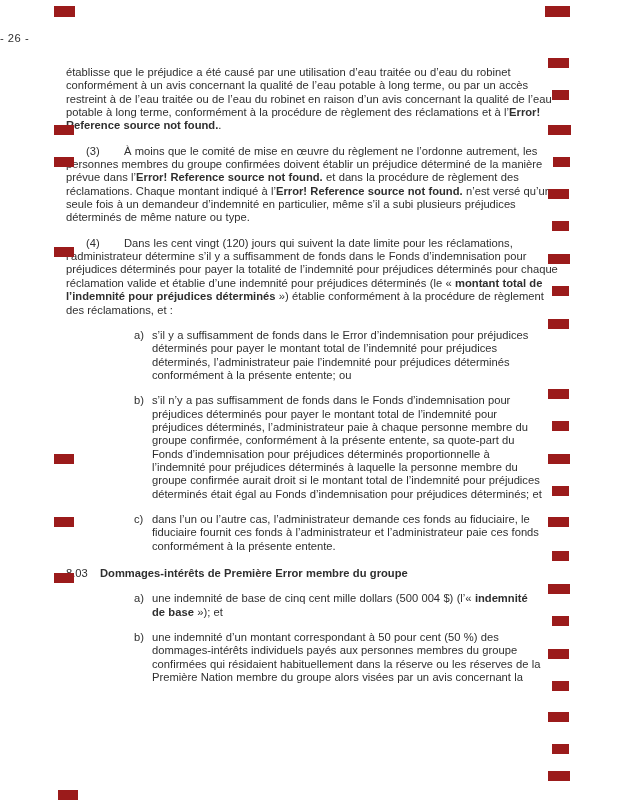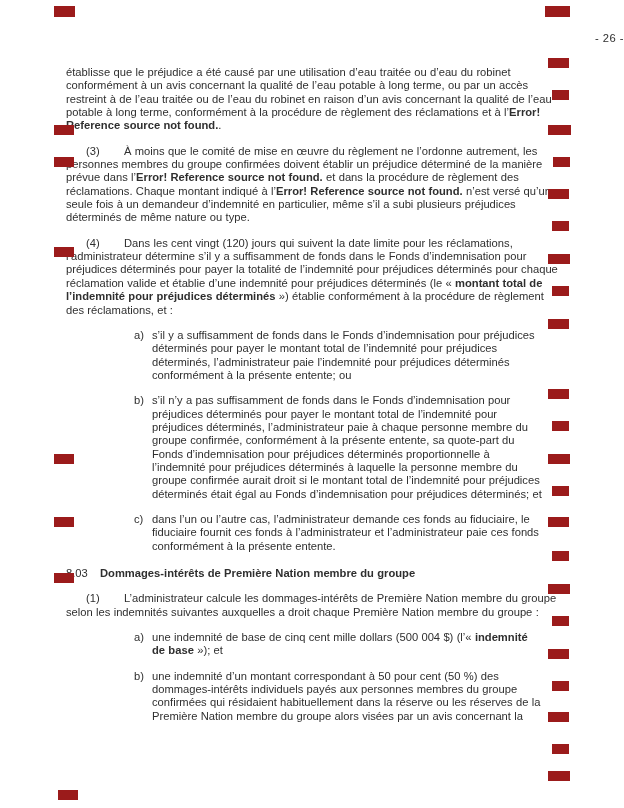--- a/index.html
+++ b/index.html
@@ -10,21 +10,21 @@
     position: relative;
     overflow: hidden;
   }
   .page {
     position: absolute; inset: 0;
     background: #ffffff;
   }
   .page-number {
     position: absolute;
     top: 32px; left: 0; right: 0;
-    text-align: right;
+    text-align: left;
     font-size: 11.2px;
     letter-spacing: 0.5px;
   }
   .doc-body {
     position: absolute;
     left: 66px; top: 66px;
     width: 492px;
     font-size: 11.2px;
     line-height: 13.35px;
     text-align: left;
@@ -58,25 +58,24 @@
 </style>
 </head>
 <body style="color: rgb(47, 47, 47); background: rgb(255, 255, 255);">
 
 <div class="page">
   <div class="page-number">- 26 -</div>
   <div class="doc-body">
       <div class="block paragraph"><span>établisse que le préjudice a été causé par une utilisation d’eau traitée ou d’eau du robinet conformément à un avis concernant la qualité de l’eau potable à long terme, ou par un accès restreint à de l’eau traitée ou de l’eau du robinet en raison d’un avis concernant la qualité de l’eau potable à long terme, conformément à la procédure de règlement des réclamations et à l’</span><b>Error! Reference source not found.</b><span>.</span></div>
       <div class="block paragraph"><span class="pnum">(3)</span><span>À moins que le comité de mise en œuvre du règlement ne l’ordonne autrement, les personnes membres du groupe confirmées doivent établir un préjudice déterminé de la manière prévue dans l’</span><b>Error! Reference source not found.</b><span> et dans la procédure de règlement des réclamations. Chaque montant indiqué à l’</span><b>Error! Reference source not found.</b><span> n’est versé qu’une seule fois à un demandeur d’indemnité en particulier, même s’il a subi plusieurs préjudices déterminés de même nature ou type.</span></div>
       <div class="block paragraph"><span class="pnum">(4)</span><span>Dans les cent vingt (120) jours qui suivent la date limite pour les réclamations, l’administrateur détermine s’il y a suffisamment de fonds dans le Fonds d’indemnisation pour préjudices déterminés pour payer la totalité de l’indemnité pour préjudices déterminés pour chaque réclamation valide et établie d’une indemnité pour préjudices déterminés (le « </span><b>montant total de l’indemnité pour préjudices déterminés</b><span> ») établie conformément à la procédure de règlement des réclamations, et :</span></div>
-      <div class="block list-item"><span class="lmarker">a)</span><span>s’il y a suffisamment de fonds dans le Fonds d’indemnisation pour préjudices déterminés pour payer le montant total de l’indemnité pour préjudices déterminés, l’administrateur paie l’indemnité pour préjudices déterminés conformément à la présente entente; ou</span></div>
+      <div class="block list-item"><span class="lmarker">a)</span><span>s’il y a suffisamment de fonds dans le Error d’indemnisation pour préjudices déterminés pour payer le montant total de l’indemnité pour préjudices déterminés, l’administrateur paie l’indemnité pour préjudices déterminés conformément à la présente entente; ou</span></div>
       <div class="block list-item"><span class="lmarker">b)</span><span>s’il n’y a pas suffisamment de fonds dans le Fonds d’indemnisation pour préjudices déterminés pour payer le montant total de l’indemnité pour préjudices déterminés, l’administrateur paie à chaque personne membre du groupe confirmée, conformément à la présente entente, sa quote-part du Fonds d’indemnisation pour préjudices déterminés proportionnelle à l’indemnité pour préjudices déterminés à laquelle la personne membre du groupe confirmée aurait droit si le montant total de l’indemnité pour préjudices déterminés était égal au Fonds d’indemnisation pour préjudices déterminés; et</span></div>
       <div class="block list-item"><span class="lmarker">c)</span><span>dans l’un ou l’autre cas, l’administrateur demande ces fonds au fiduciaire, le fiduciaire fournit ces fonds à l’administrateur et l’administrateur paie ces fonds conformément à la présente entente.</span></div>
-      <div class="block heading"><span class="hnum">8.03</span><b>Dommages-intérêts de Première Nation membre du groupe</b></div>
-      <div class="block paragraph"><span class="pnum">(1)</span><span>L’administrateur calcule les dommages-intérêts de Première Nation membre du groupe selon les indemnités suivantes auxquelles a droit chaque Première Nation membre du groupe :</span></div>
+      <div class="block heading"><span class="hnum">8.03</span><b>Dommages-intérêts de Première Error membre du groupe</b></div>
       <div class="block list-item"><span class="lmarker">a)</span><span>une indemnité de base de cinq cent mille dollars (500 004 $) (l’« </span><b>indemnité de base</b><span> »); et</span></div>
       <div class="block list-item"><span class="lmarker">b)</span><span>une indemnité d’un montant correspondant à 50 pour cent (50 %) des dommages-intérêts individuels payés aux personnes membres du groupe confirmées qui résidaient habituellement dans la réserve ou les réserves de la Première Nation membre du groupe alors visées par un avis concernant la</span></div>
     </div>
   <div class="annotation-layer">
       <div class="mark" style="left: 54px; top: 6px; width: 21px; height: 11px;"></div>
       <div class="mark" style="left: 545px; top: 6px; width: 25px; height: 11px;"></div>
       <div class="mark" style="left: 548px; top: 58px; width: 21px; height: 10px;"></div>
       <div class="mark" style="left: 552px; top: 90px; width: 17px; height: 10px;"></div>
       <div class="mark" style="left: 54px; top: 125px; width: 20px; height: 10px;"></div>
       <div class="mark" style="left: 548px; top: 125px; width: 23px; height: 10px;"></div>

